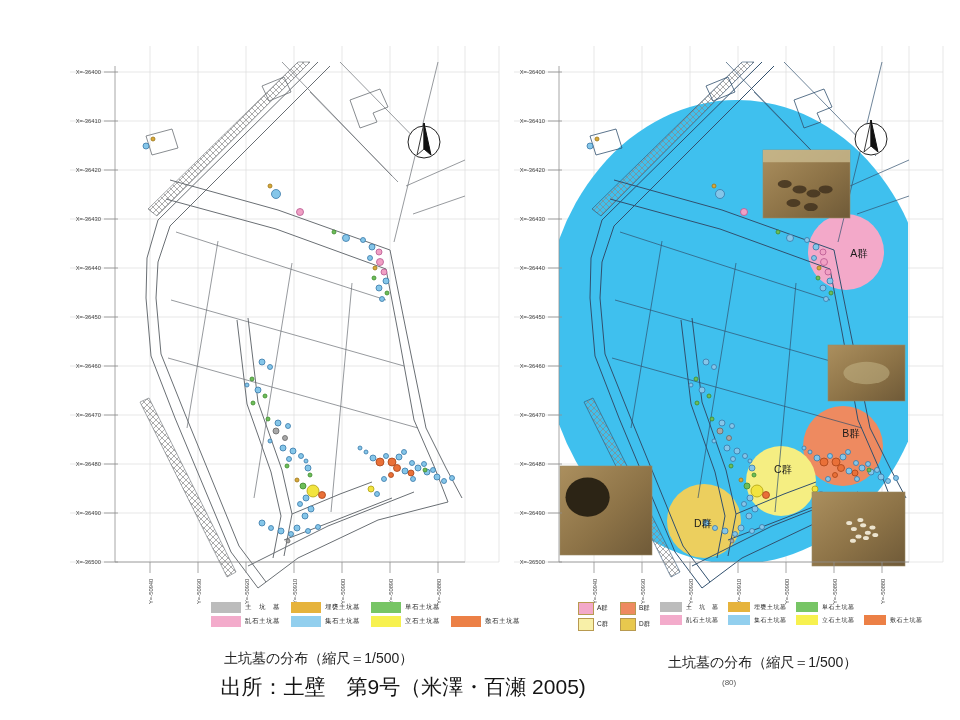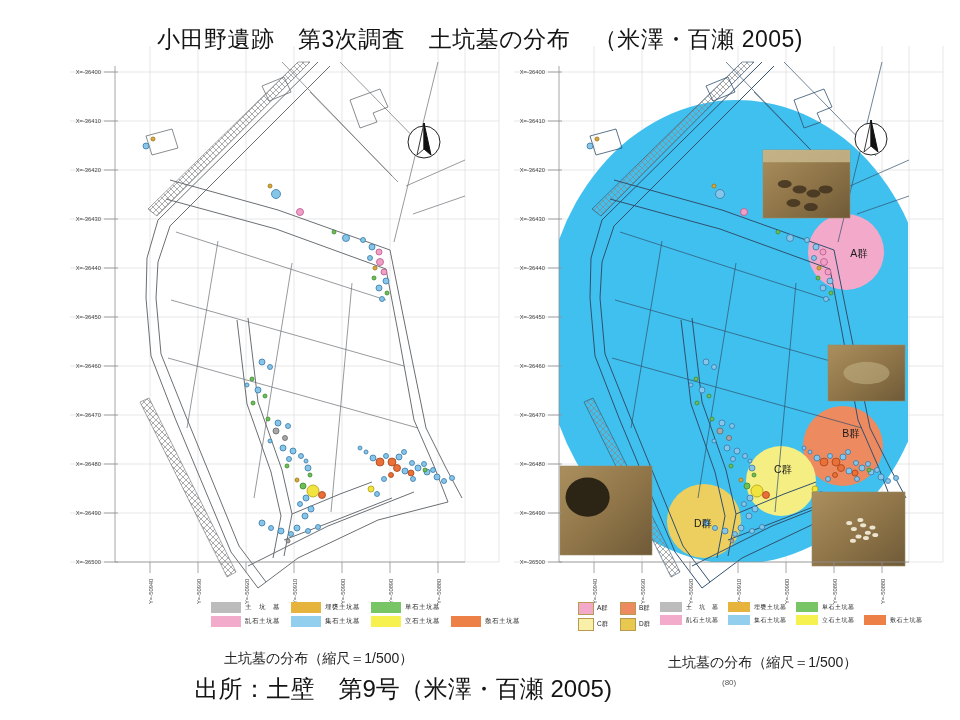--- a/index.html
+++ b/index.html
@@ -1,21 +1,21 @@
 <!DOCTYPE html>
 <html><head>
 <meta charset="utf-8">
 <style>
   html,body{margin:0;padding:0;background:#fff;}
   .slide{position:relative;width:960px;height:720px;background:#ffffff;overflow:hidden;
          font-family:"Liberation Sans","DejaVu Sans",sans-serif;}
   .title{position:absolute;top:24px;left:0;width:100%;text-align:center;
          font-size:23px;color:#141414;letter-spacing:.5px;white-space:nowrap;}
   .source{position:absolute;top:673px;left:0;width:84%;text-align:center;
-          font-size:24px;color:#141414;white-space:nowrap;}
+          font-size:21px;color:#141414;white-space:nowrap;}
   #map-svg{position:absolute;left:0;top:0;}
   .caption{position:absolute;font-size:14px;color:#222;white-space:nowrap;}
   .page-note{position:absolute;font-size:8px;color:#555;}
   .legend{position:absolute;display:flex;flex-direction:column;gap:3px;}
   .lrow{display:flex;gap:6px;}
   .litem{display:flex;align-items:center;gap:4px;width:74px;}
   .swatch{width:30px;height:11px;display:inline-block;flex:none;}
   .llabel{font-size:6.5px;color:#222;white-space:nowrap;letter-spacing:.5px;}
   .legend-sm .litem{width:62px;}
   .legend-sm .swatch{width:22px;height:10px;}
@@ -453,21 +453,20 @@
           <line x1="786" y1="562" x2="786" y2="573"></line>
           <text x="788.5" y="604" font-size="5.8" fill="#444" stroke="none" transform="rotate(-90 788.5 604)">Y=-50900</text>
           <line x1="834" y1="562" x2="834" y2="573"></line>
           <text x="836.5" y="604" font-size="5.8" fill="#444" stroke="none" transform="rotate(-90 836.5 604)">Y=-50890</text>
           <line x1="882" y1="562" x2="882" y2="573"></line>
           <text x="884.5" y="604" font-size="5.8" fill="#444" stroke="none" transform="rotate(-90 884.5 604)">Y=-50880</text>
         </g>
       </g>
     </svg>
 
-  <div class="title">小田野遺跡　第3次調査　土坑墓の分布　（米澤・百瀬 2005)</div>
 
   <div class="legend" style="left:211px;top:602px;">
     <div class="lrow">
       <div class="litem">
         <span class="swatch" style="background: rgb(188, 188, 188);"></span>
         <span class="llabel">土　坑　墓</span>
       </div>
       <div class="litem">
         <span class="swatch" style="background: rgb(230, 179, 60);"></span>
         <span class="llabel">埋甕土坑墓</span>

